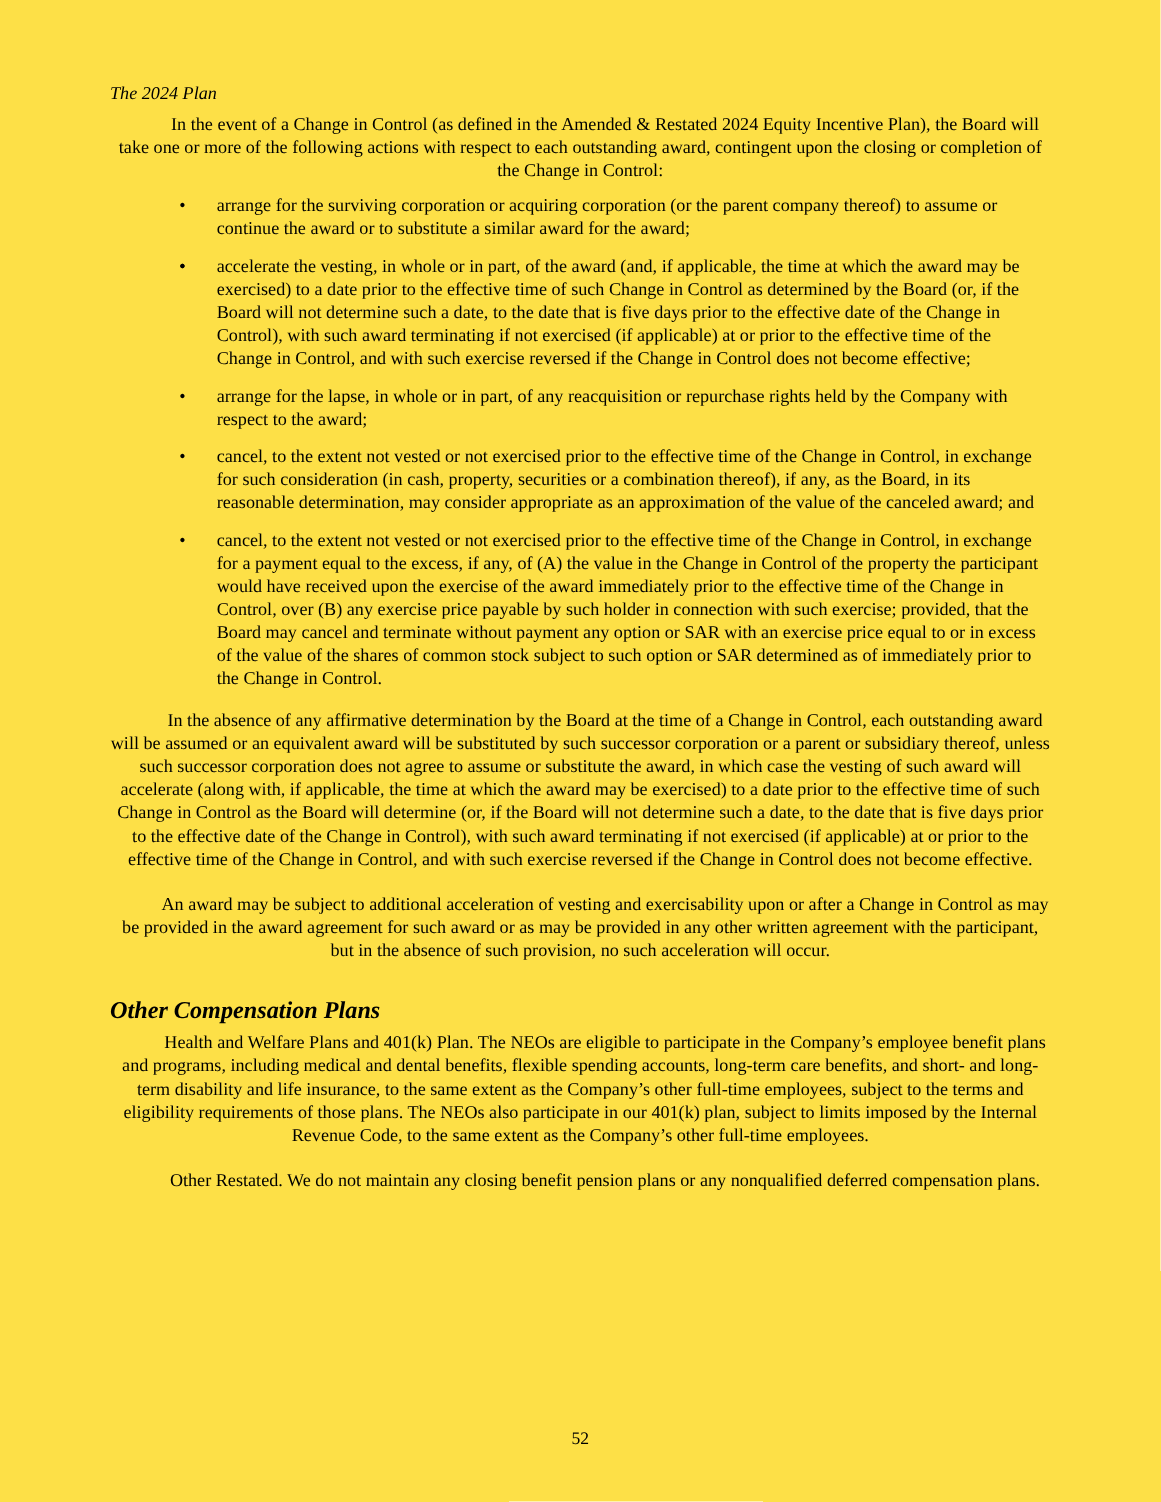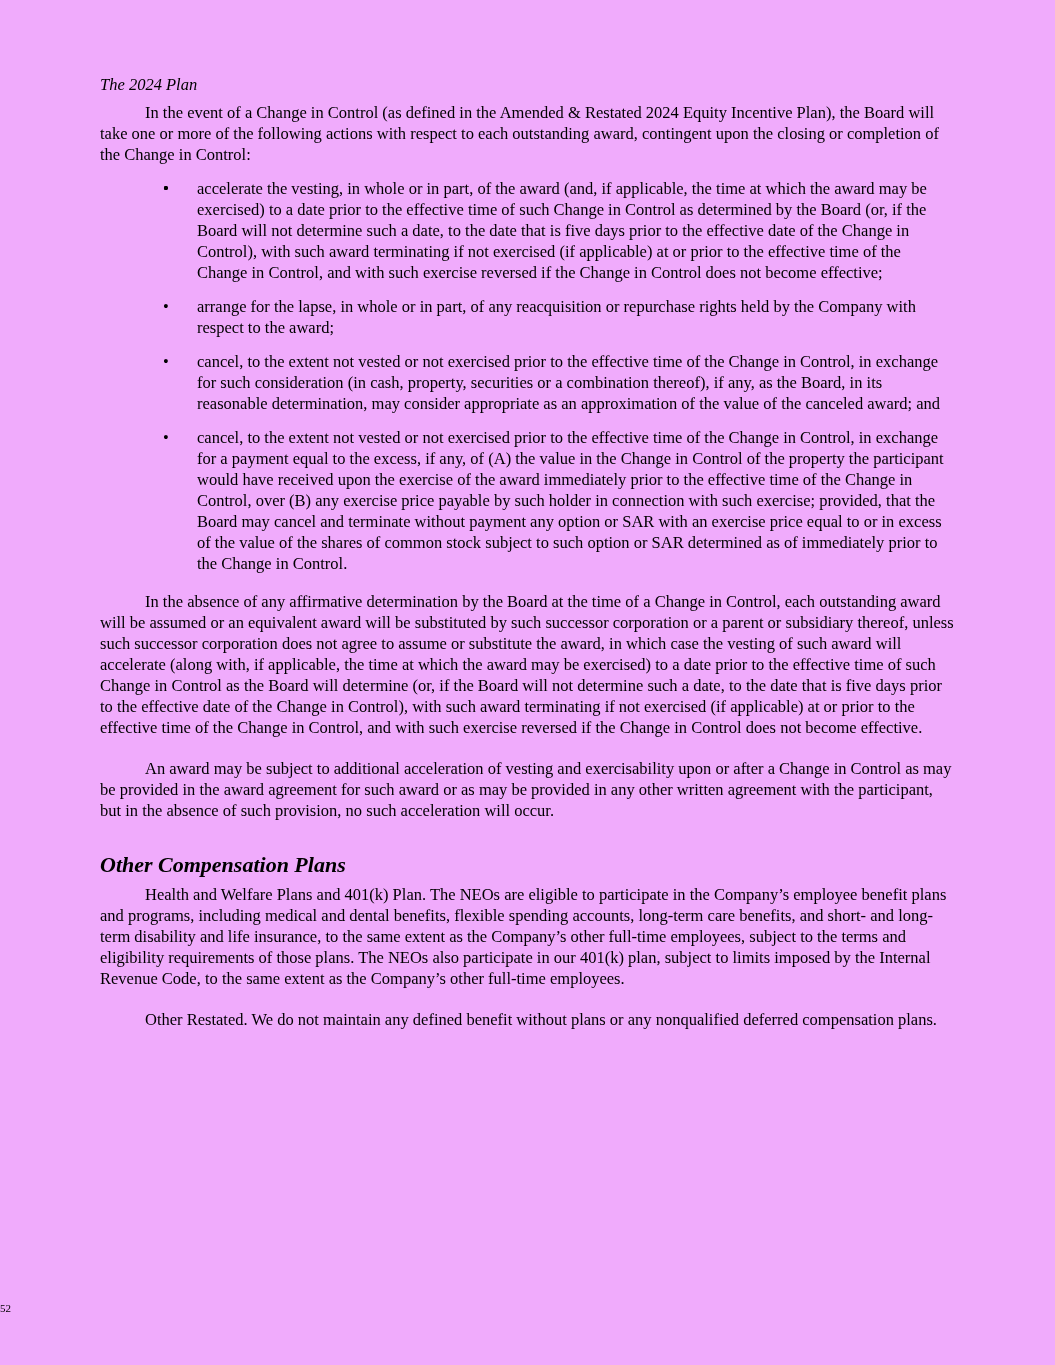--- a/index.html
+++ b/index.html
@@ -4,21 +4,21 @@
 <style>
   html, body {
     margin: 0;
     padding: 0;
     background: #ffffff;
   }
   .page {
     position: relative;
     width: 1055px;
     height: 1365px;
-    background: #f0abfc;
+    background: #fde047;
     color: #000000;
     font-family: "Liberation Serif", "DejaVu Serif", serif;
     font-size: 16.5px;
     line-height: 21px;
     box-sizing: border-box;
     padding: 74px 100px 0 100px;
     overflow: hidden;
   }
   .plan-heading {
     font-style: italic;
@@ -28,21 +28,21 @@
   }
   .section-heading {
     font-style: italic;
     font-weight: bold;
     font-size: 22px;
     margin: 33px 0 9px 0;
   }
   p.para {
     margin: 0 0 20px 0;
     text-indent: 45px;
-    text-align: left;
+    text-align: center;
   }
   p.para-intro {
     margin-bottom: 11px;
   }
   ul.bullets {
     list-style: none;
     margin: 0 0 17px 0;
     padding: 0;
   }
   ul.bullets li {
@@ -58,35 +58,37 @@
     left: 63px;
     top: 0;
   }
   .lead-underline {
   }
   .page-number {
     position: absolute;
     bottom: 46px;
     left: 0;
     width: 100%;
-    font-size: 11px;
+    text-align: center;
+    font-size: 16px;
   }
 </style>
 </head>
 <body>
 
 <div class="page">
 
   <h2 class="plan-heading">The 2024 Plan</h2>
 
   <p class="para para-intro">In the event of a Change in Control (as defined in the Amended &amp; Restated 2024 Equity Incentive Plan), the Board will take one or more of the following actions with respect to each outstanding award, contingent upon the closing or completion of the Change in Control:</p>
 
   <ul class="bullets">
     <li>
       <span class="bullet-marker">•</span>
+      <span>arrange for the surviving corporation or acquiring corporation (or the parent company thereof) to assume or continue the award or to substitute a similar award for the award;</span>
     </li>
     <li>
       <span class="bullet-marker">•</span>
     </li>
     <li>
       <span class="bullet-marker">•</span>
       <span>accelerate the vesting, in whole or in part, of the award (and, if applicable, the time at which the award may be exercised) to a date prior to the effective time of such Change in Control as determined by the Board (or, if the Board will not determine such a date, to the date that is five days prior to the effective date of the Change in Control), with such award terminating if not exercised (if applicable) at or prior to the effective time of the Change in Control, and with such exercise reversed if the Change in Control does not become effective;</span>
     </li>
     <li>
       <span class="bullet-marker">•</span>
@@ -107,18 +109,18 @@
 
   <p class="para">An award may be subject to additional acceleration of vesting and exercisability upon or after a Change in Control as may be provided in the award agreement for such award or as may be provided in any other written agreement with the participant, but in the absence of such provision, no such acceleration will occur.</p>
 
   <h2 class="section-heading">Other Compensation Plans</h2>
 
   <p class="para">
     <span class="lead-underline">Health and Welfare Plans and 401(k) Plan</span><span>. The NEOs are eligible to participate in the Company’s employee benefit plans and programs, including medical and dental benefits, flexible spending accounts, long-term care benefits, and short- and long-term disability and life insurance, to the same extent as the Company’s other full-time employees, subject to the terms and eligibility requirements of those plans. The NEOs also participate in our 401(k) plan, subject to limits imposed by the Internal Revenue Code, to the same extent as the Company’s other full-time employees.</span>
   </p>
 
   <p class="para">
-    <span class="lead-underline">Other Restated</span><span>. We do not maintain any defined benefit without plans or any nonqualified deferred compensation plans.</span>
+    <span class="lead-underline">Other Restated</span><span>. We do not maintain any closing benefit pension plans or any nonqualified deferred compensation plans.</span>
   </p>
 
   <div class="page-number">52</div>
 
 </div>
 
 </body></html>

